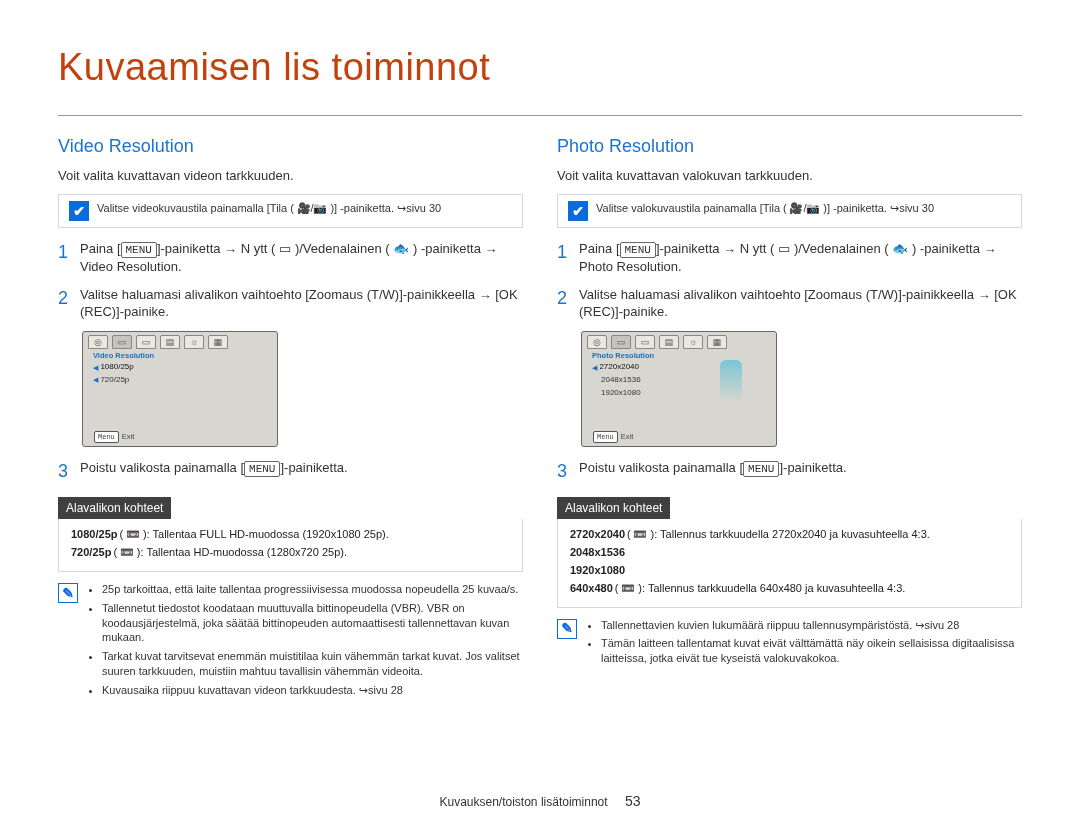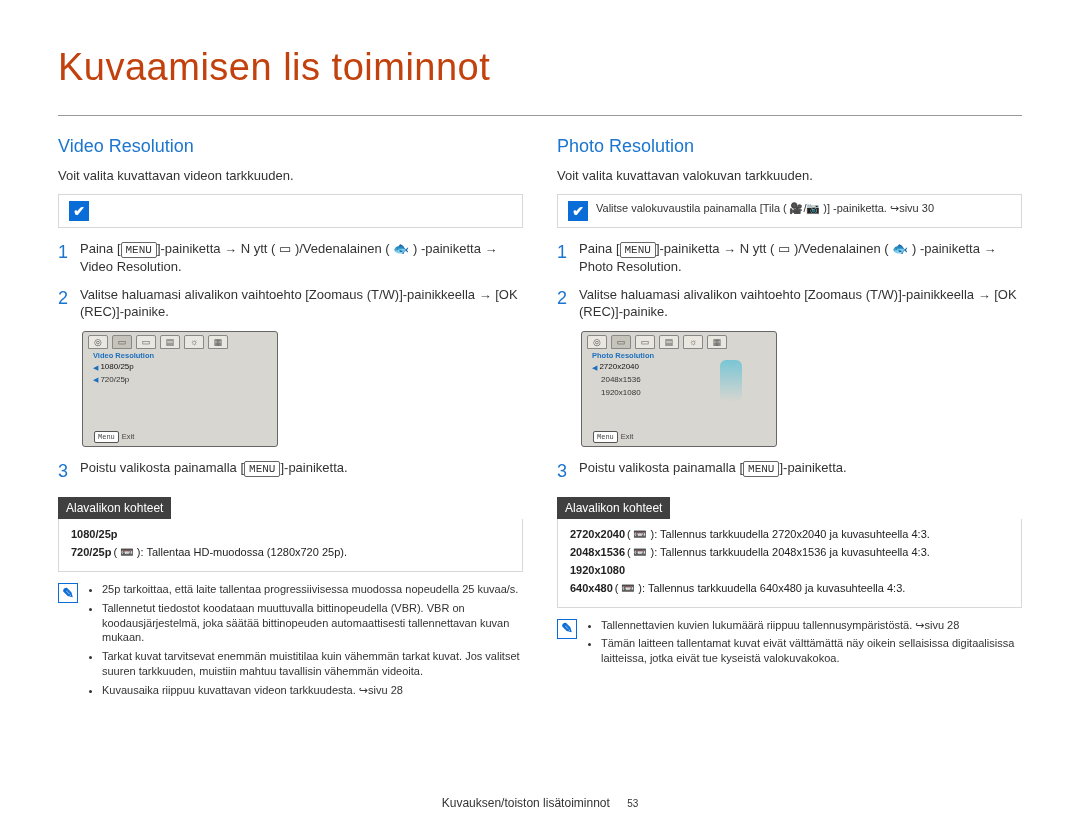--- a/index.html
+++ b/index.html
@@ -113,35 +113,36 @@
   .bullets .k { font-weight:bold; white-space:nowrap; }
   .bullets .d { margin-left:2px; }
   .notes-box { display:flex; margin-top:10px; }
   .notes-box .icon-square { margin-top:1px; }
   .notes-box ul { list-style:disc; padding-left:16px; font-size:11px; color:#333; }
   .notes-box ul li { margin-bottom:4px; }
   .footer {
     position:absolute; bottom:14px; left:0; width:1080px;
     text-align:center; font-size:12px; color:#333;
   }
-  .footer .pg { font-size:10px; margin-left:14px; }
+  .footer .pg { font-size:14px; margin-left:14px; }
 </style>
 </head>
 <body>
 
 <div class="page-title">Kuvaamisen lis toiminnot</div>
 
 <div class="columns">
 
   <div class="col">
     <div class="sec-heading">Video Resolution</div>
     <div class="intro">Voit valita kuvattavan videon tarkkuuden.</div>
 
     <div class="icon-box">
       <span class="icon-square icon-check">✔</span>
+      <div class="txt">Valitse videokuvaustila painamalla [Tila ( 🎥/📷 )] -painiketta. ↪sivu 30</div>
     </div>
 
     <div class="step">
       <div class="num">1</div>
       <div class="body">
         <span>Paina </span>[<span class="menu-key">MENU</span>]<span>-painiketta → N ytt  ( ▭ )/Vedenalainen ( 🐟 ) -painiketta → Video Resolution.</span>
       </div>
     </div>
 
     <div class="step">
@@ -180,20 +181,21 @@
       <div class="body">
         <span>Poistu valikosta painamalla [</span><span class="menu-key">MENU</span><span>]-painiketta.</span>
       </div>
     </div>
 
     <div>
       <div class="alavalikon-bar">Alavalikon kohteet</div>
       <div class="bullets">
         <div class="row">
             <span class="k">1080/25p</span>
+            <span class="d">( 📼 ): Tallentaa FULL HD-muodossa (1920x1080 25p).</span>
           </div>
         <div class="row">
             <span class="k">720/25p</span>
             <span class="d">( 📼 ): Tallentaa HD-muodossa (1280x720 25p).</span>
           </div>
       </div>
     </div>
 
     <div class="notes-box">
       <span class="icon-square icon-note">✎</span>
@@ -267,21 +269,20 @@
 
     <div>
       <div class="alavalikon-bar">Alavalikon kohteet</div>
       <div class="bullets">
         <div class="row">
             <span class="k">2720x2040</span>
             <span class="d">( 📼 ): Tallennus tarkkuudella 2720x2040 ja kuvasuhteella 4:3.</span>
           </div>
         <div class="row">
             <span class="k">2048x1536</span>
-            <span class="d">( 📼 ): Tallennus tarkkuudella 2048x1536 ja kuvasuhteella 4:3.</span>
           </div>
         <div class="row">
             <span class="k">1920x1080</span>
           </div>
         <div class="row">
             <span class="k">640x480</span>
             <span class="d">( 📼 ): Tallennus tarkkuudella 640x480 ja kuvasuhteella 4:3.</span>
           </div>
       </div>
     </div>

